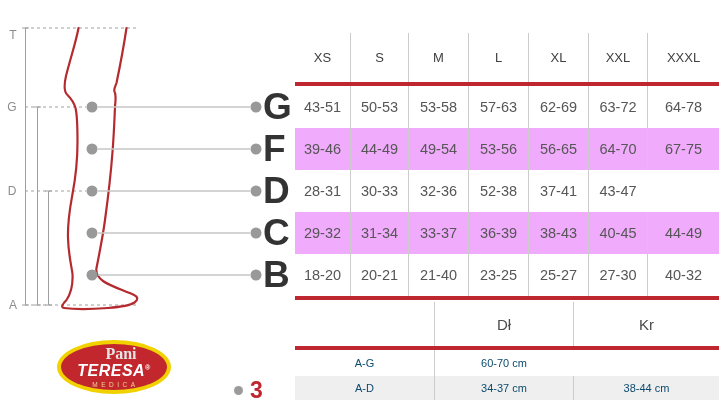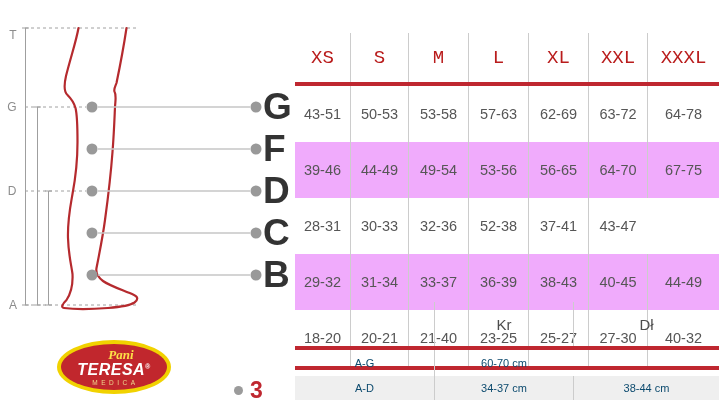--- a/index.html
+++ b/index.html
@@ -16,22 +16,22 @@
   
   .ptletter { position:absolute; left:263px; width:40px; height:42px; line-height:42px;
     font-size:37px; font-weight:bold; color:#333; letter-spacing:-1px; }
 
   
   .size-table { position:absolute; left:295px; top:33px; width:424px; }
   .srow { display:grid; grid-template-columns:55px 58px 60px 60px 60px 59px 72px; }
   .srow > div { display:flex; align-items:center; justify-content:center;
     border-left:1px solid #ccc; }
   .srow > div:first-child { border-left:none; }
-  .srow.header { height:49px; font-size:19px; color:#b91c1c;font-family:Liberation Mono, monospace; }
-  .srow.vals  { height:56px; font-size:14.5px; color:#565656; }
+  .srow.header { height:49px; font-size:13px; color:#404040; }
+  .srow.vals  { height:42px; font-size:14.5px; color:#565656; }
   .srow.alt   { background:#f0abfc; }
   .red-line { height:4px; background:#bf2730; }
 
   
   .len-table { position:absolute; left:295px; top:302px; width:424px; }
   .lrow { display:grid; grid-template-columns:139px 139px 146px; }
   .lrow > div { display:flex; align-items:center; justify-content:center;
     border-left:1px solid #ccc; }
   .lrow > div:first-child { border-left:none; }
   .lrow.header { height:44px; font-size:15px; color:#4c4c4c; }
@@ -43,22 +43,22 @@
   .marker { position:absolute; display:flex; align-items:center; gap:7px; }
   .marker .bullet { width:9px; height:9px; border-radius:50%; background:#9b9b9b; }
   .marker .mtext { font-size:23px; font-weight:bold; color:#bf2730; line-height:1; }
 
   
   .logo { position:absolute; left:57px; top:340px; width:114px; height:54px;
     background:#f1d200; border-radius:50%; }
   .logo-inner { position:absolute; left:4px; top:4px; right:4px; bottom:4px;
     background:#c1272d; border-radius:50%; display:flex; flex-direction:column;
     align-items:center; justify-content:center; }
-  .logo-pani { font-family:"Liberation Serif","DejaVu Serif",serif; font-style:italic;
-    font-weight:bold; font-size:13px; color:#fde047; line-height:1; transform:translateX(7px); }
+  .logo-pani { font-family:"Liberation Serif","DejaVu Serif",serif; 
+    font-weight:bold; font-size:16px; color:#e5e5e5; line-height:1; transform:translateX(7px); }
   .logo-teresa { font-style:italic; font-weight:bold; font-size:16px; color:#fff;
     line-height:1.1; letter-spacing:.5px; }
   .logo-teresa sup { font-size:7px; }
   .logo-medica { font-size:6.5px; letter-spacing:3.5px; color:#eed98e;
     margin-top:1px; padding-left:3px; }
 </style>
 </head>
 <body>
 
 <div id="screen">
@@ -179,22 +179,22 @@
       <div>25-27</div>
       <div>27-30</div>
       <div>40-32</div>
     </div>
     <div class="red-line"></div>
   </div>
 
   <div class="len-table">
     <div class="lrow header">
       <div></div>
+      <div>Dł</div>
       <div>Kr</div>
-      <div>Dł</div>
     </div>
     <div class="red-line"></div>
     <div class="lrow vals r1">
       <div>A-G</div>
       <div>60-70 cm</div>
     </div>
     <div class="lrow vals r2">
       <div>A-D</div>
       <div>34-37 cm</div>
       <div>38-44 cm</div>

